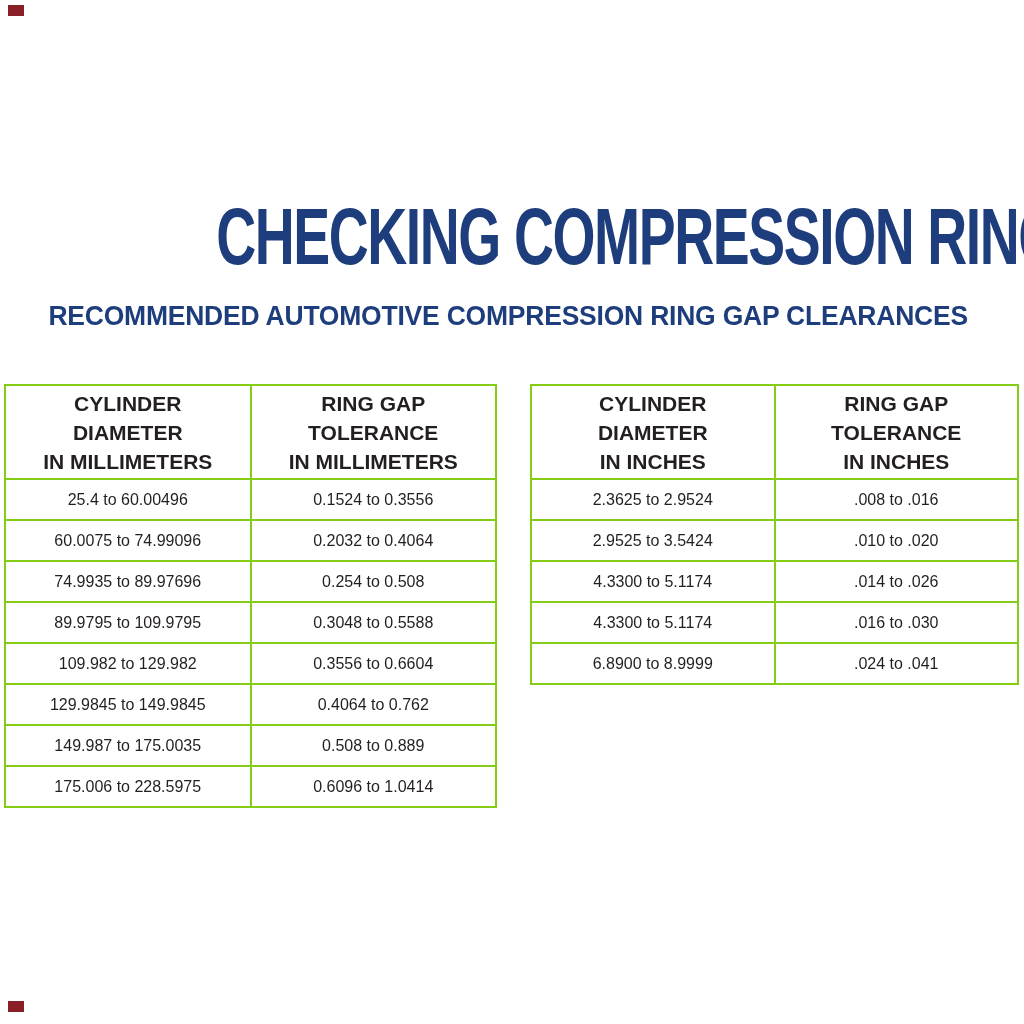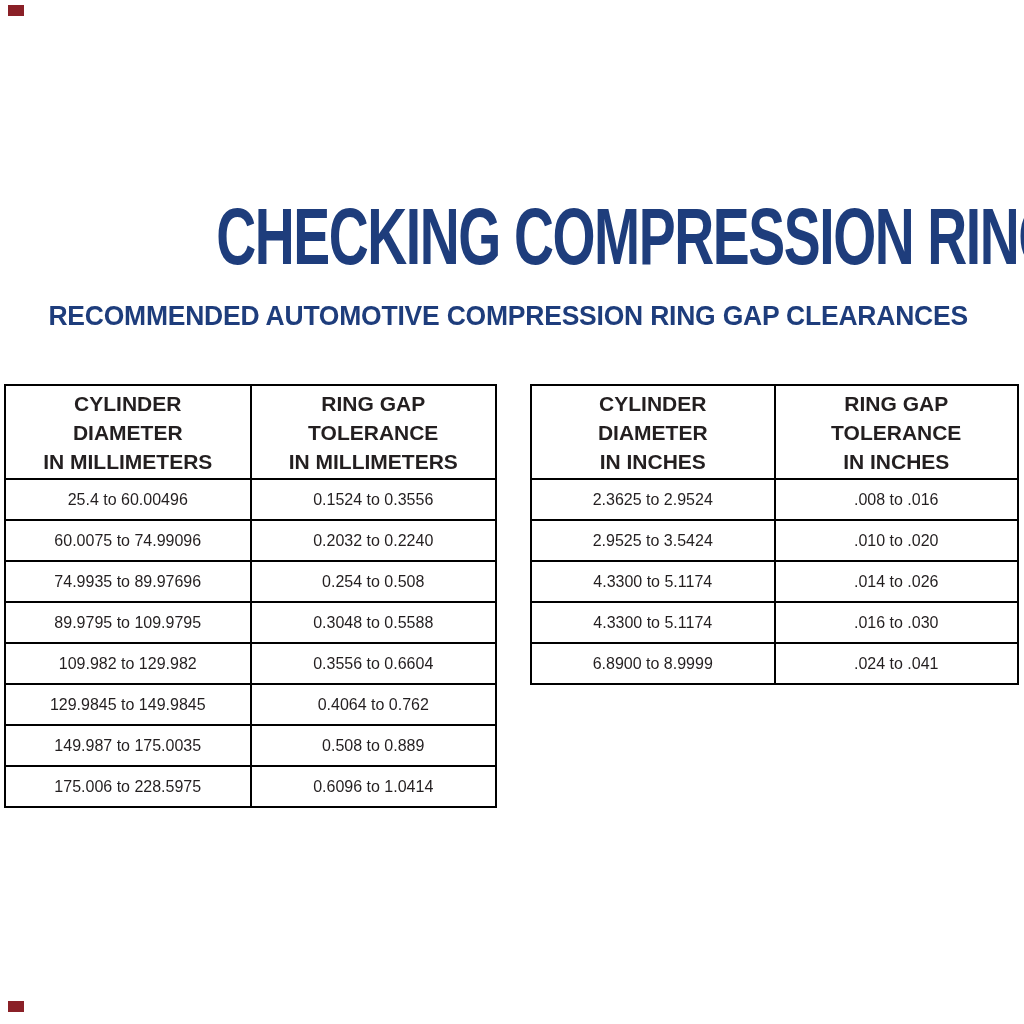--- a/index.html
+++ b/index.html
@@ -33,21 +33,21 @@
     transform: scaleX(0.98);
   }
   table.dtable {
     position: absolute; top: 384px;
     border-collapse: collapse; table-layout: fixed;
     background: #ffffff;
   }
   table.dtable.mm { left: 4px;   width: 493px; }
   table.dtable.in { left: 530px; width: 489px; }
   .dtable th, .dtable td {
-    border: 2px solid #000000;
+    border: 2px solid #84cc16;
     text-align: center; vertical-align: middle;
     color: #231f20;
     padding: 0;
   }
   .dtable th {
     height: 92px;
     font-size: 21px; font-weight: bold; line-height: 29px;
   }
   .dtable th .hline { display: block; }
   .dtable td {
@@ -92,21 +92,21 @@
   </thead>
   <tbody>
 
       <tr>
         <td>25.4 to 60.00496</td>
         <td>0.1524 to 0.3556</td>
       </tr>
 
       <tr>
         <td>60.0075 to 74.99096</td>
-        <td>0.2032 to 0.2240</td>
+        <td>0.2032 to 0.4064</td>
       </tr>
 
       <tr>
         <td>74.9935 to 89.97696</td>
         <td>0.254 to 0.508</td>
       </tr>
 
       <tr>
         <td>89.9795 to 109.9795</td>
         <td>0.3048 to 0.5588</td>

